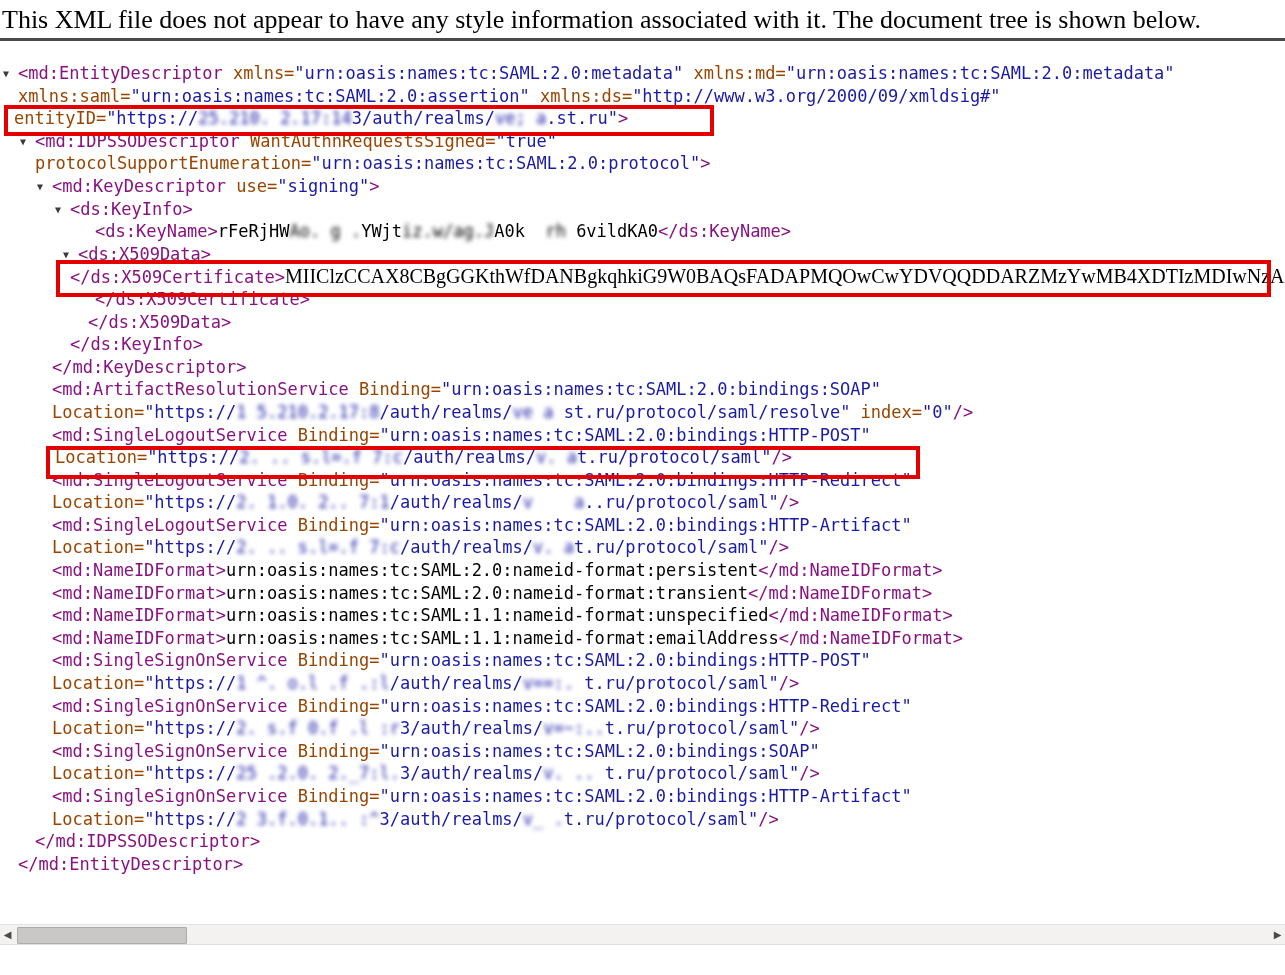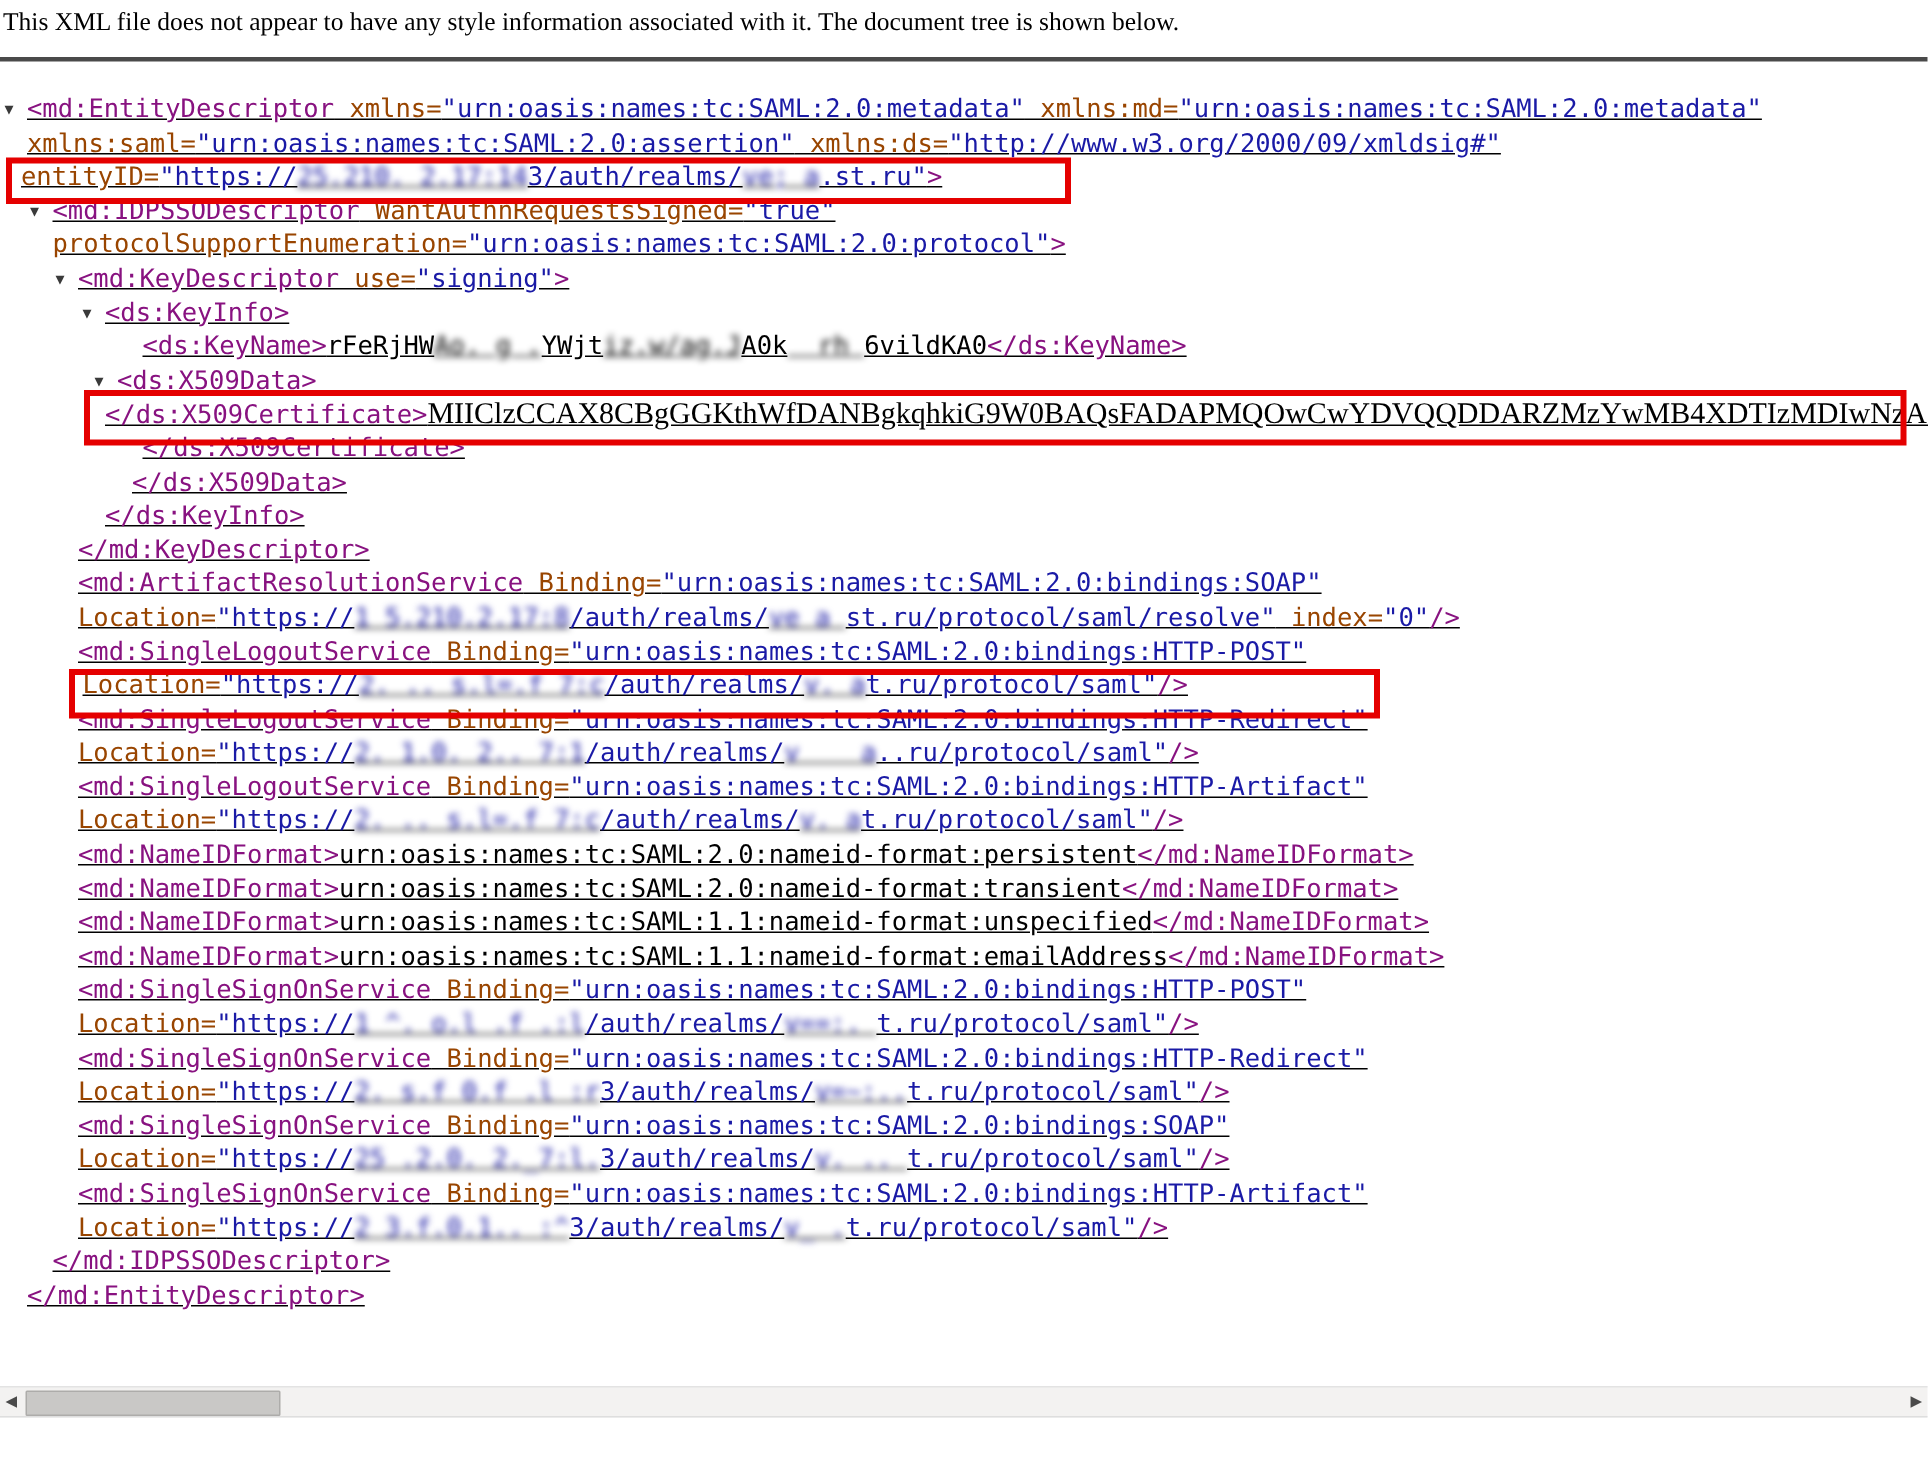--- a/index.html
+++ b/index.html
@@ -3,25 +3,25 @@
 <meta charset="utf-8">
 <style>
   :root{
     --tag:#881280; --attr:#994500; --val:#1a1aa6; --red:#e50000;
   }
   html,body{margin:0;padding:0;}
   body{width:1285px;height:975px;background:#fff;overflow:hidden;
        font-family:"DejaVu Sans Mono",monospace;}
   .page{position:absolute;top:0;left:0;width:1285px;height:975px;}
   .hdr-msg{position:absolute;top:5px;left:2px;font-family:"Liberation Serif",serif;
-           font-size:17px;color:#000;white-space:nowrap;}
+           font-size:26px;color:#000;white-space:nowrap;}
   .hdr-rule{position:absolute;top:38px;left:0;width:1285px;height:3px;background:#4a4a4a;}
   .tree{position:absolute;top:62px;left:0;width:1285px;font-size:17px;
         line-height:22.6px;white-space:pre;}
-  .xline{height:22.6px;overflow:visible;text-decoration:underline;}
+  .xline{height:22.6px;overflow:visible;}
   .arrow{display:inline-block;width:15px;margin-left:-15px;font-size:10px;
          color:#3a3a3a;vertical-align:2px;cursor:pointer;}
   .sg-tag{color:var(--tag);}
   .sg-attr{color:var(--attr);}
   .sg-val{color:var(--val);}
   .sg-text{color:#000;}
   .sg-bval{color:var(--val);filter:blur(2.2px);}
   .sg-btext{color:#000;filter:blur(2.2px);}
   .sg-cert{font-family:"Liberation Serif",serif;font-size:20px;color:#000;}
   .hlbox{position:absolute;border:4px solid var(--red);box-sizing:border-box;

